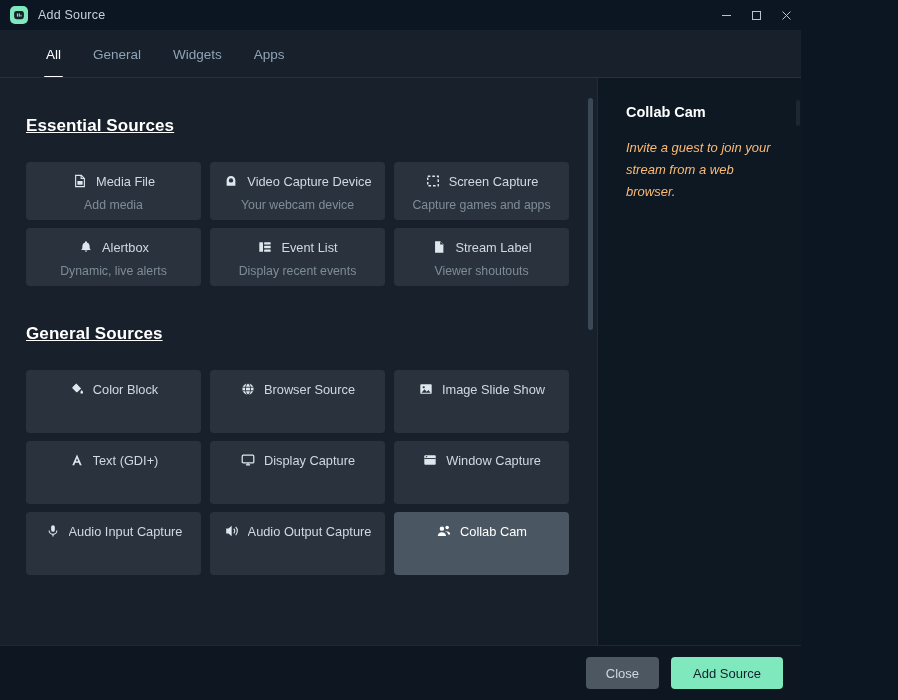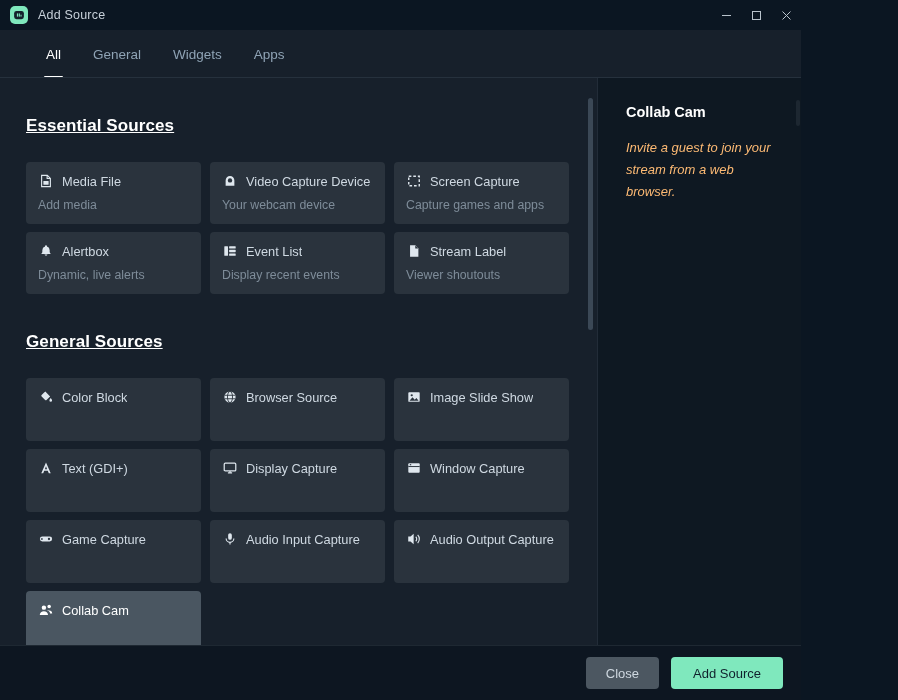--- a/index.html
+++ b/index.html
@@ -110,24 +110,25 @@
     text-decoration: underline;
   }
   .grid {
     display: grid;
     grid-template-columns: repeat(3, 175px);
     gap: 8px 9px;
   }
   .card {
     background: #2a333d;
     border-radius: 4px;
-    padding: 11px 12px 12px 12px;
+    padding: 11px 12px 4px 12px;
     min-height: 58px;
     display: flex; flex-direction: column;
     overflow: hidden;
+    align-items: center;
   }
   .card.tall { min-height: 63px; }
   .card.selected { background: #4a5661; }
   .card-head {
     display: flex; align-items: center; gap: 8px;
   }
   .card-icon {
     width: 16px; height: 16px;
     flex: none;
     display: flex; align-items: center; justify-content: center;
@@ -434,32 +435,20 @@
                 <svg width="14" height="14" viewBox="0 0 16 16" fill="currentColor">
                   <rect x="1.5" y="2.6" width="13" height="10.8" rx="1"></rect>
                   <rect x="1.5" y="5.8" width="13" height="1.1" fill="#2a333d"></rect>
                   <rect x="3.2" y="3.6" width="1.6" height="1.3" fill="#2a333d"></rect>
                 </svg>
               </span>
               <span class="card-title">Window Capture</span>
             </div>
           </div>
 
-          <div class="card tall">
-            <div class="card-head">
-              <span class="card-icon">
-                <svg width="14" height="14" viewBox="0 0 16 16" fill="currentColor">
-                  <rect x="1" y="5.2" width="14" height="5.6" rx="2.8"></rect>
-                  <path d="M3.3 7 V9 M2.3 8 H4.3" stroke="#2a333d" stroke-width="1"></path>
-                  <circle cx="11.4" cy="8" r="1.3" fill="#2a333d"></circle>
-                </svg>
-              </span>
-              <span class="card-title">Game Capture</span>
-            </div>
-          </div>
 
           <div class="card tall">
             <div class="card-head">
               <span class="card-icon">
                 <svg width="14" height="14" viewBox="0 0 16 16" fill="currentColor">
                   <rect x="5.9" y="1.3" width="4.2" height="7.6" rx="2.1"></rect>
                   <path d="M3.6 7.4 a4.4 4.4 0 0 0 8.8 0" fill="none" stroke="currentColor" stroke-width="1.3"></path>
                   <path d="M8 11.8 V14.4" stroke="currentColor" stroke-width="1.3"></path>
                 </svg>
               </span>

